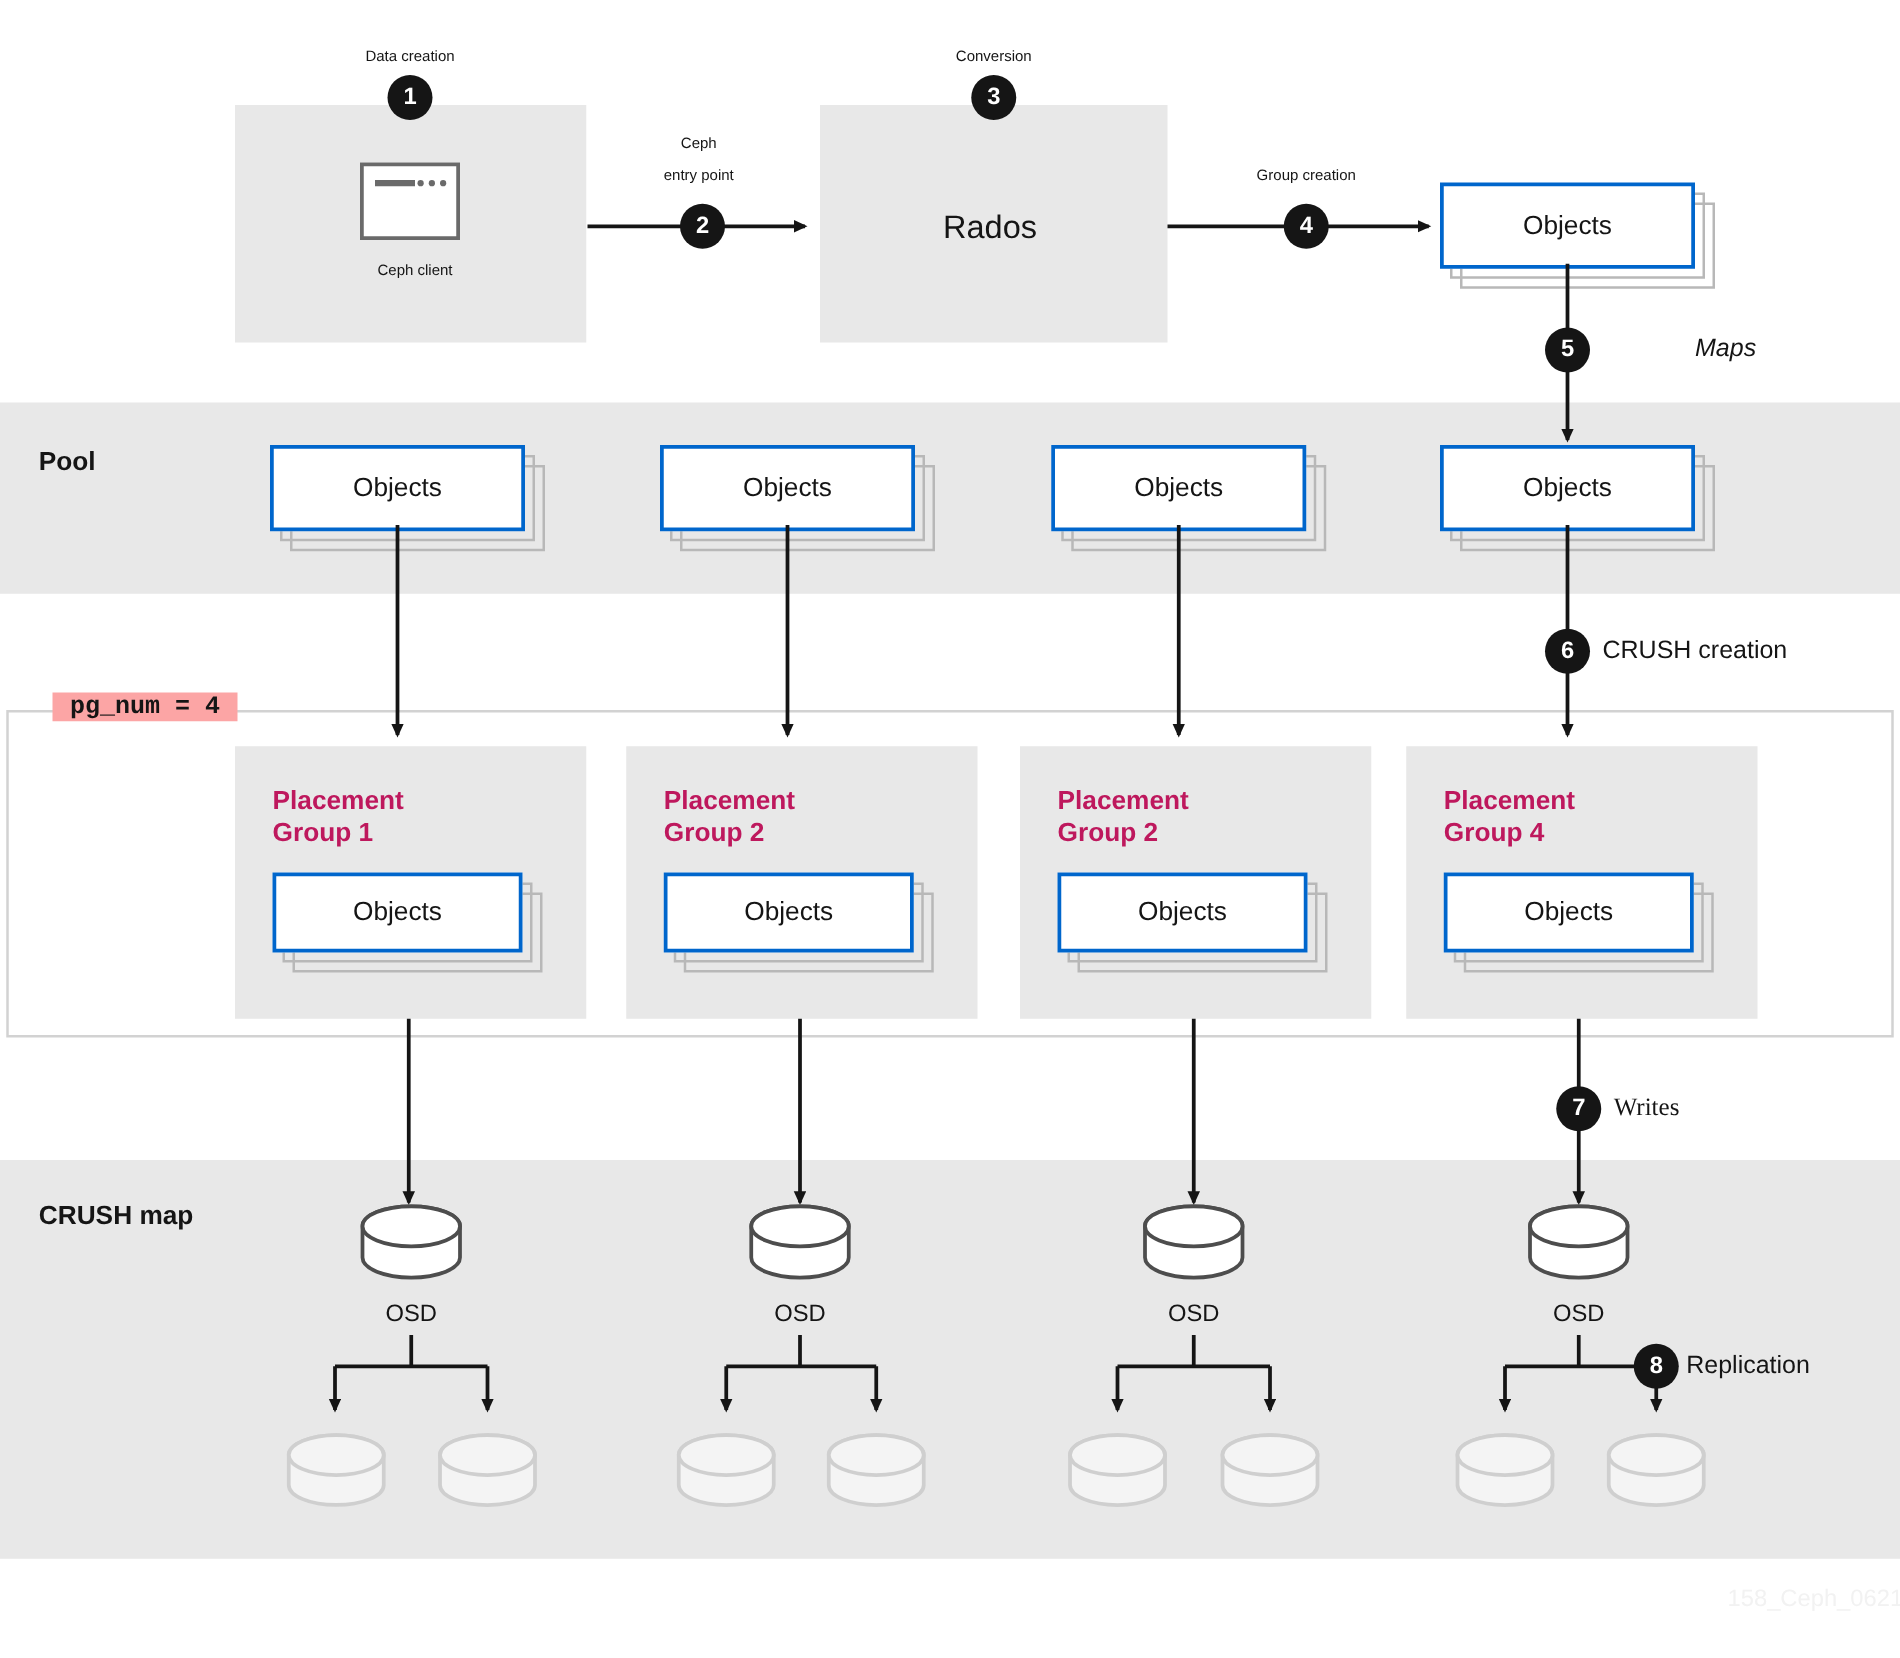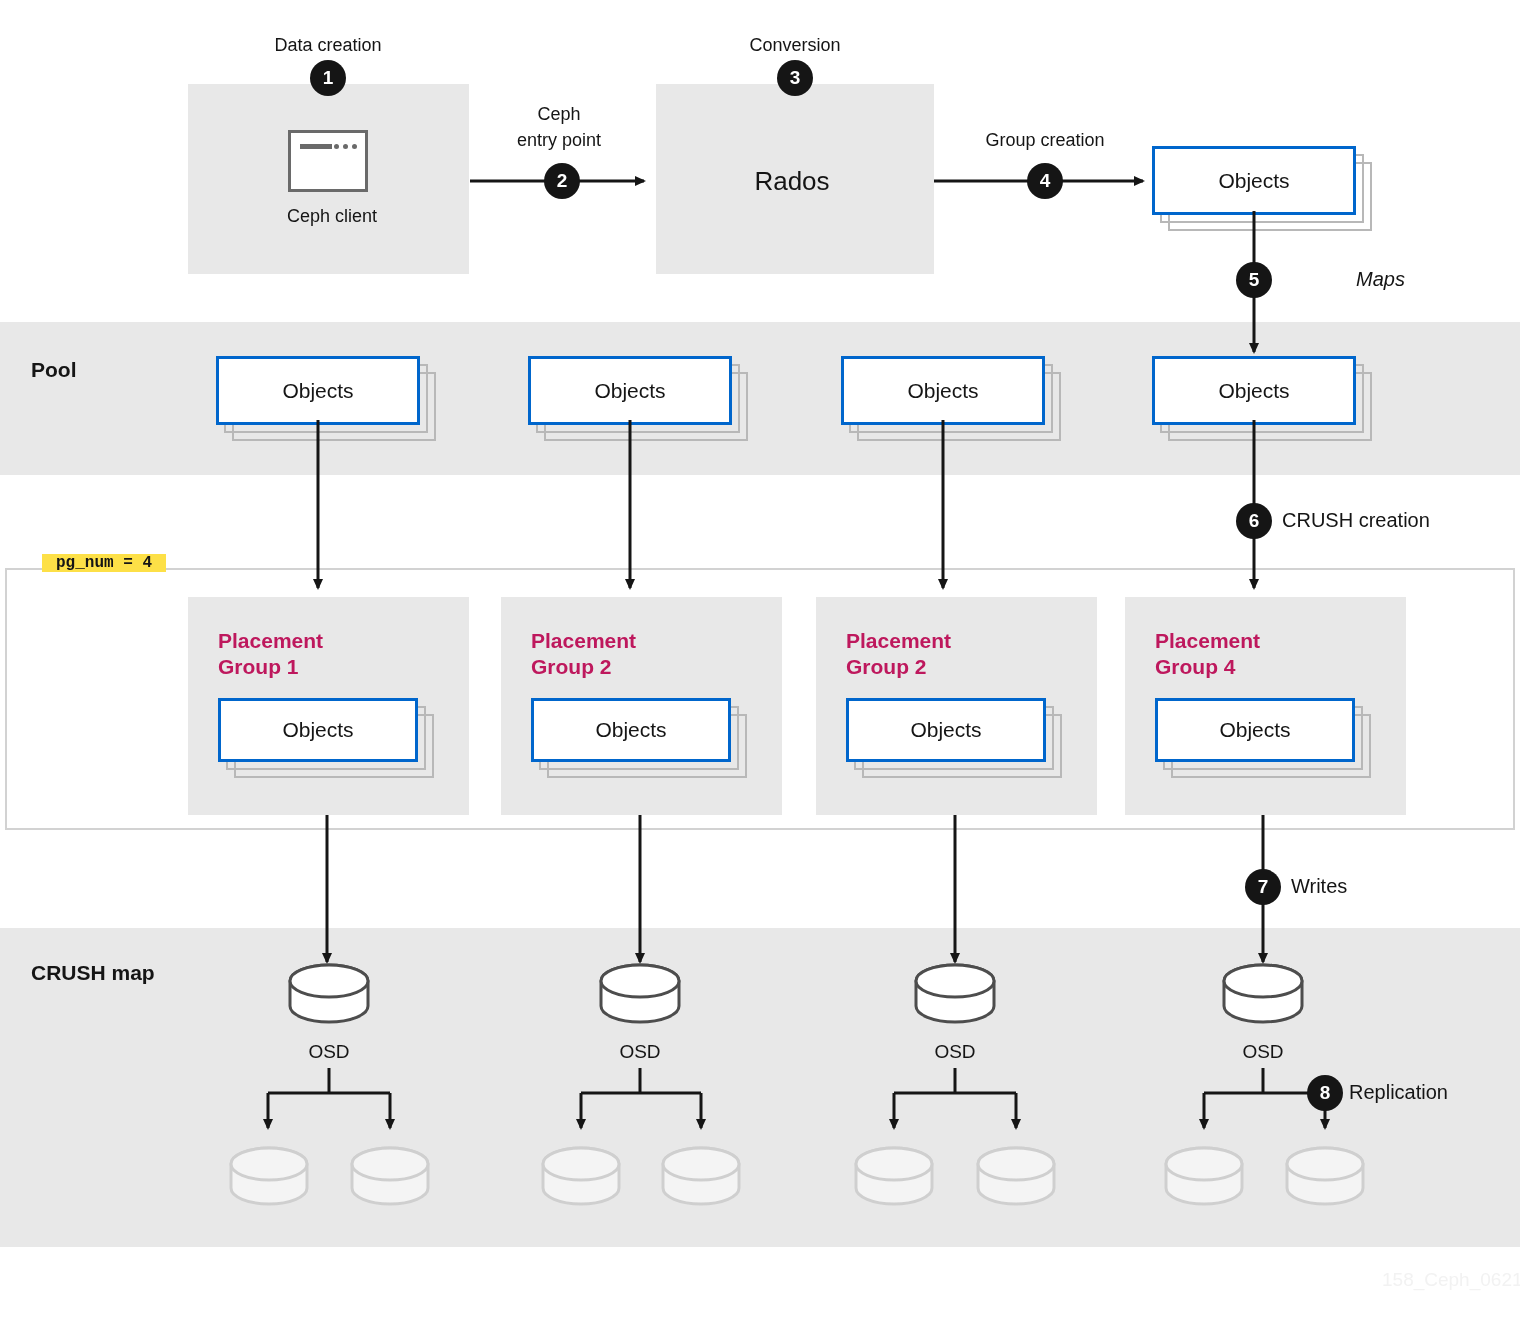--- a/index.html
+++ b/index.html
@@ -33,21 +33,21 @@
     white-space: nowrap;
   }
 
   
   .panel {
     background: #e8e8e8;
   }
 
   
   .caption {
-    font-size: 18px;
+    font-size: 12px;
     color: #151515;
     white-space: nowrap;
     line-height: 26px;
   }
   .caption.center { text-align: center; }
 
   .rados-label {
     font-size: 26px;
     color: #151515;
     white-space: nowrap;
@@ -143,25 +143,25 @@
 
   
   .pgnum-box {
     position: absolute;
     border: 2px solid #d2d2d2;
     box-sizing: border-box;
     background: transparent;
   }
   .pgnum-legend {
     position: absolute;
-    background: #fde047;
+    background: #fca5a5;
     padding: 0 14px;
     font-family: "Liberation Mono", monospace;
     font-weight: bold;
-    font-size: 16px;
+    font-size: 20px;
     color: #151515;
     white-space: nowrap;
   }
 
   
   svg.overlay {
     position: absolute;
     left: 0; top: 0;
     width: 1520px;
     height: 1326px;
@@ -446,20 +446,20 @@
 
   <div class="badge" style="left:1027px; top:163px;">4</div>
 
   <div class="badge" style="left:1236px; top:262px;">5</div>
   <div class="badge-text" style="left:1356px; top:268px;font-style:italic;">Maps</div>
 
   <div class="badge" style="left:1236px; top:503px;">6</div>
   <div class="badge-text" style="left:1282px; top:509px;">CRUSH creation</div>
 
   <div class="badge" style="left:1245px; top:869px;">7</div>
-  <div class="badge-text" style="left:1291px; top:875px;">Writes</div>
+  <div class="badge-text" style="left:1291px; top:875px;font-family:Liberation Serif, serif;">Writes</div>
 
   <div class="badge" style="left:1307px; top:1075px;">8</div>
   <div class="badge-text" style="left:1349px; top:1081px;">Replication</div>
 
   <div class="watermark" style="left:1382px; top:1269px;">158_Ceph_0621</div>
 
 </div>
 
 </body></html>

